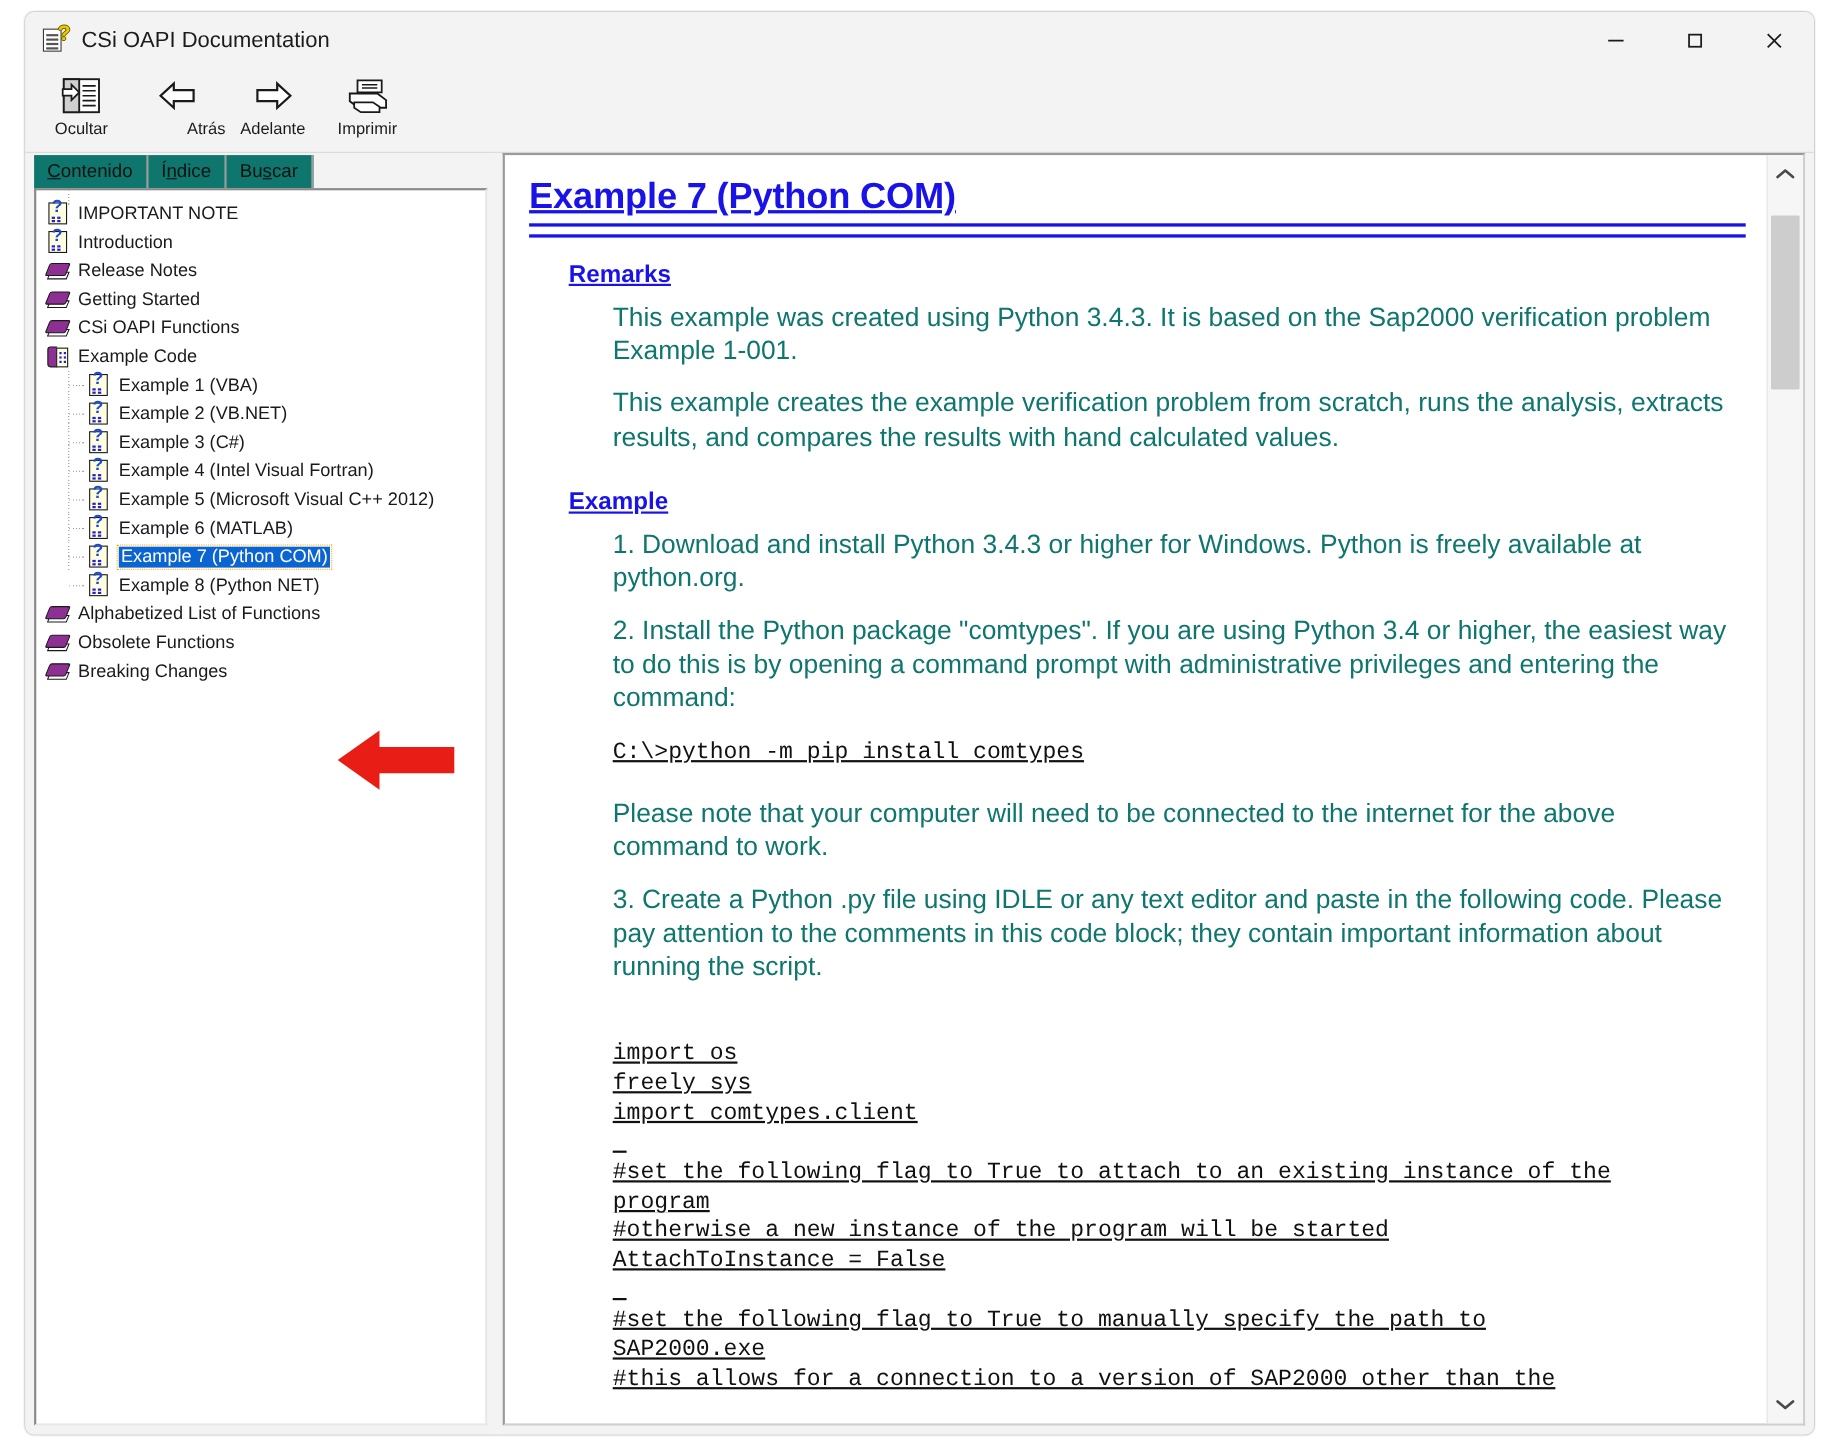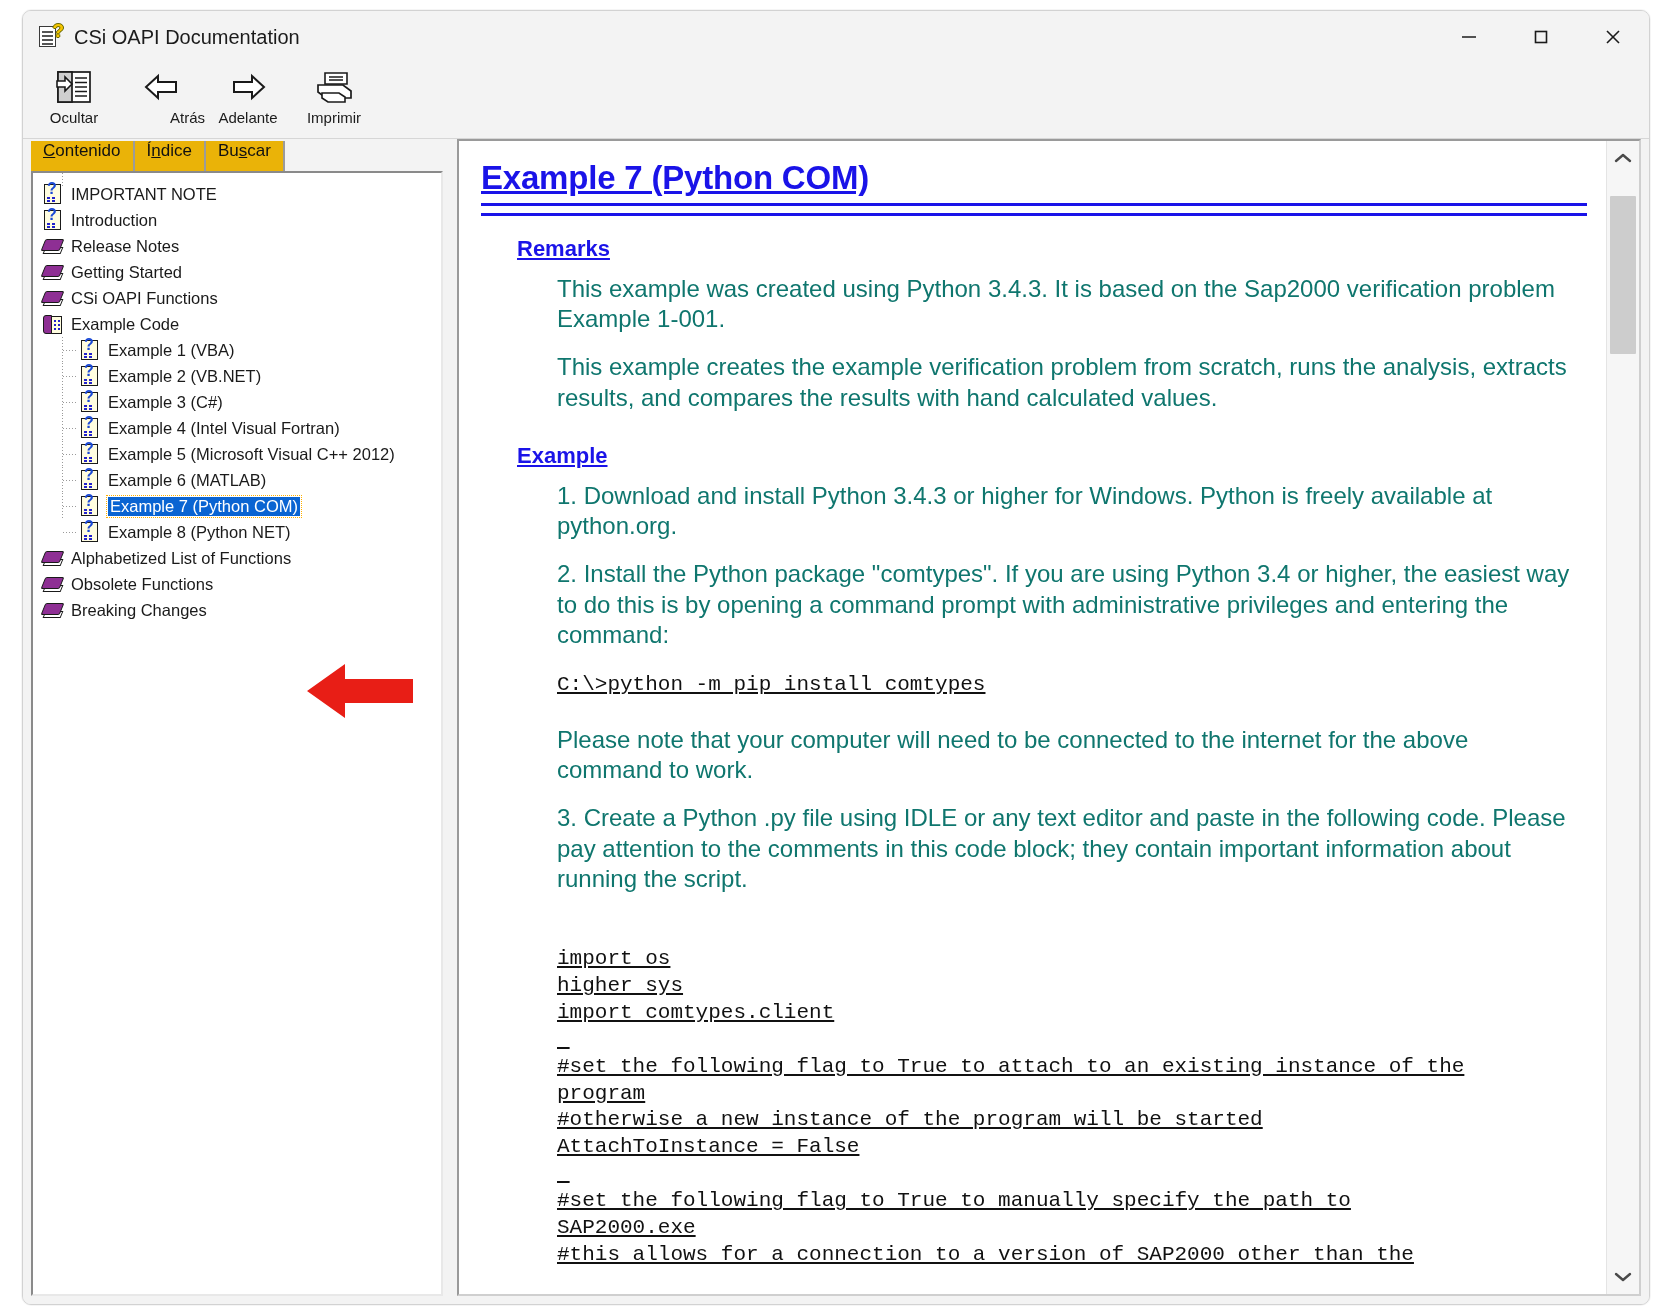--- a/index.html
+++ b/index.html
@@ -145,22 +145,22 @@
     display: flex;
     align-items: flex-end;
   }
   .tab {
     height: 30px;
     padding: 0 12px 0 12px;
     font-size: 17px;
     color: #111;
     font-family: "Liberation Sans", sans-serif;
     display: flex;
-    align-items: flex-start;
-    background: #eab308;
+    align-items: center;
+    background: #0f766e;
     border-right: 2px solid #9b9b9b;
     white-space: nowrap;
     cursor: default;
   }
   .tab.active { font-weight: normal; }
   .tab u { text-decoration: underline; }
 
   #tree-box {
     position: absolute;
     left: 0; top: 32px;
@@ -675,21 +675,21 @@
         <p class="para">2. Install the Python package "comtypes". If you are using Python 3.4 or higher, the easiest way to do this is by opening a command prompt with administrative privileges and entering the command:</p>
 
         <div class="code-line" style="margin-top:22px;">C:\&gt;python -m pip install comtypes</div>
 
         <p class="para" style="margin-top:26px;">Please note that your computer will need to be connected to the internet for the above command to work.</p>
         <p class="para">3. Create a Python .py file using IDLE or any text editor and paste in the following code. Please pay attention to the comments in this code block; they contain important information about running the script.</p>
 
         <div class="code-block">
           <div class="spacer-gap"></div>
           <div class="code-line">import os</div>
-          <div class="code-line">higher sys</div>
+          <div class="code-line">freely sys</div>
           <div class="code-line">import comtypes.client</div>
           <div class="code-line">&nbsp;</div>
           <div class="code-line">#set the following flag to True to attach to an existing instance of the</div>
           <div class="code-line">program</div>
           <div class="code-line">#otherwise a new instance of the program will be started</div>
           <div class="code-line">AttachToInstance = False</div>
           <div class="code-line">&nbsp;</div>
           <div class="code-line">#set the following flag to True to manually specify the path to</div>
           <div class="code-line">SAP2000.exe</div>
           <div class="code-line">#this allows for a connection to a version of SAP2000 other than the</div>

